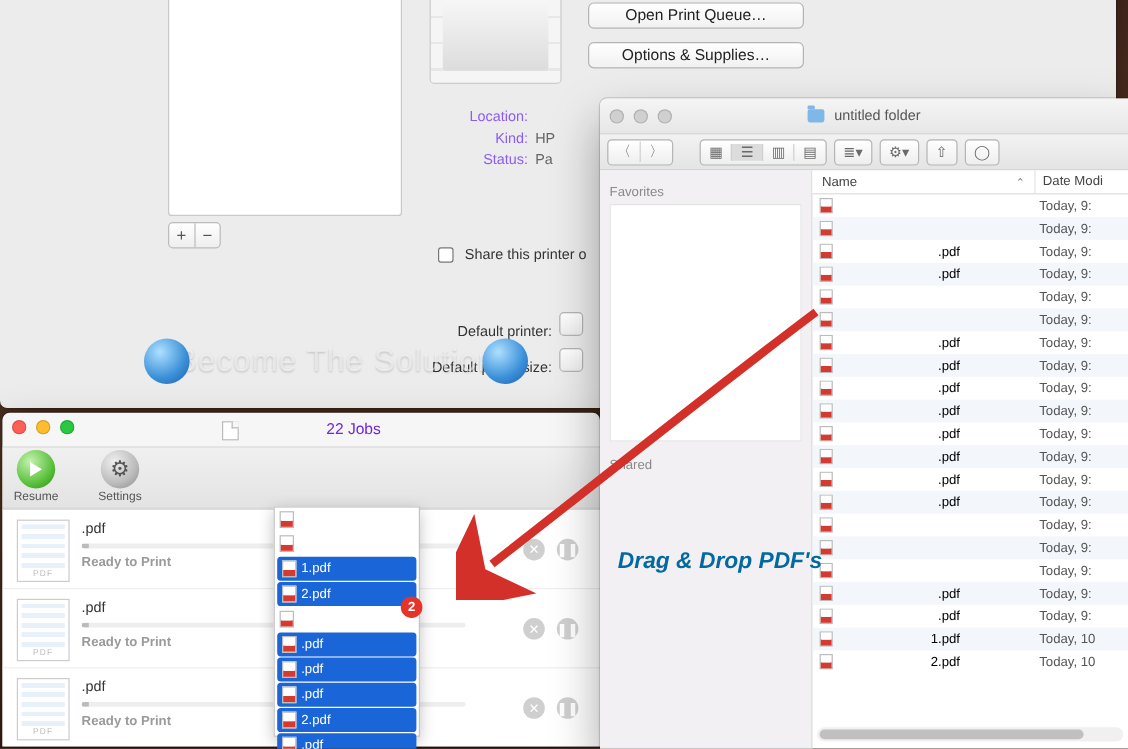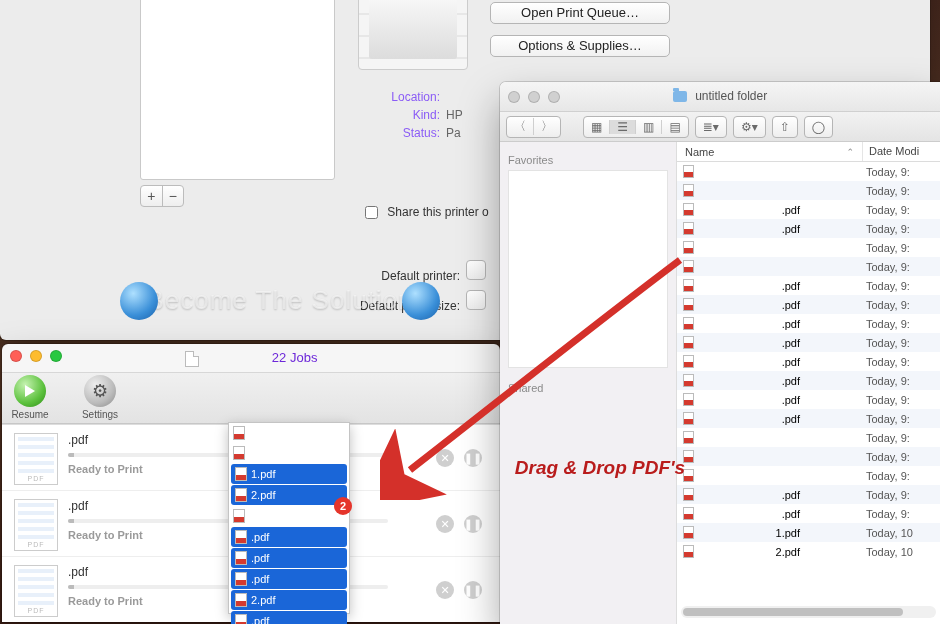--- a/index.html
+++ b/index.html
@@ -137,21 +137,21 @@
   .list-head .col-date{ width:78px; padding:3px 6px; border-left:1px solid #e5e5e5;}
   .rows{ position:absolute; left:0; right:0; top:20px; bottom:26px; overflow:hidden;}
   .frow{ height:19px; display:flex; align-items:center; font-size:11px;}
   .frow:nth-child(even){ background:#f3f6fb;}
   .frow .c1{ flex:1; display:flex; align-items:center; padding-left:6px; overflow:hidden; white-space:nowrap;}
   .frow .c1 .pico{ width:11px; height:13px; margin-right:6px; flex-shrink:0;}
   .frow .c2{ width:78px; color:#555; padding-left:4px;}
   .hscroll{ position:absolute; left:4px; right:4px; bottom:6px; height:12px; background:#f0f0f0; border-radius:6px;}
   .hscroll i{ position:absolute; left:2px; top:2px; width:220px; height:8px; background:#c0c0c0; border-radius:4px;}
    
-  .annot { position:absolute; left:500px; top:455px; width:200px; font-family:"Comic Sans MS","Marker Felt",cursive; color:#b91c1c; font-size:19px; line-height:1.35; text-align:center; font-style:italic; font-weight:600; z-index:60; pointer-events:none;}
+  .annot { position:absolute; left:500px; top:455px; width:200px; font-family:"Comic Sans MS","Marker Felt",cursive; color:#0369a1; font-size:19px; line-height:1.35; text-align:center; font-style:italic; font-weight:600; z-index:60; pointer-events:none;}
   .arrow { position:absolute; left:380px; top:240px; width:320px; height:260px; z-index:55; pointer-events:none;}
 </style>
 </head>
 <body>
 
 <div class="desk"></div>
 
 <div class="window prefs">
   <div class="printer-item">
     <div class="thumb"></div>

